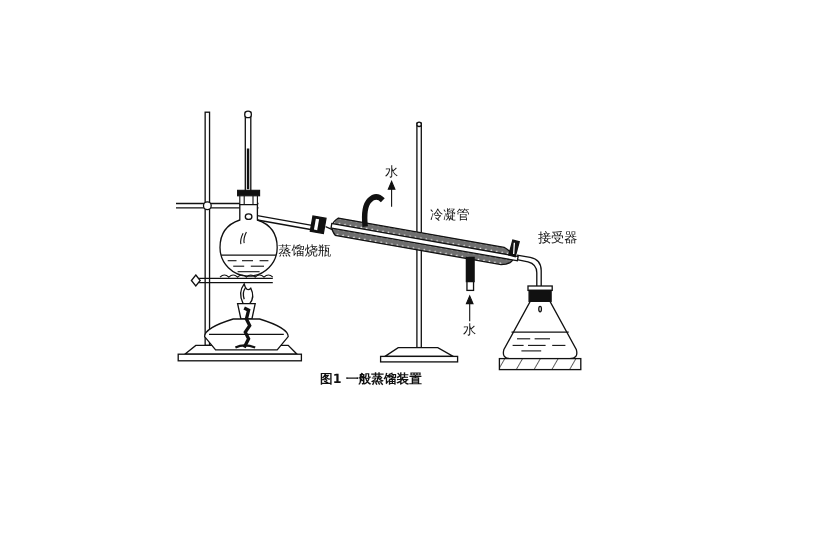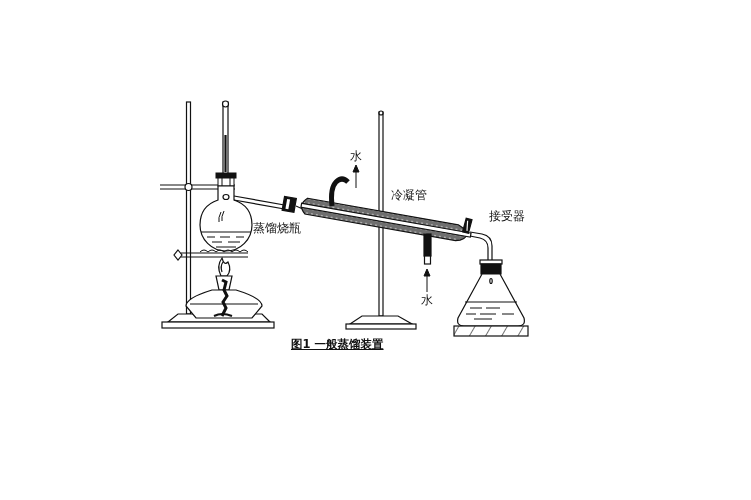--- a/index.html
+++ b/index.html
@@ -1,19 +1,19 @@
 <!DOCTYPE html>
 <html><head>
 <meta charset="utf-8">
 <style>
   html, body { margin: 0; padding: 0; background: #ffffff; }
   body { width: 751px; height: 500px; position: relative; overflow: hidden; font-family: "DejaVu Sans", sans-serif; }
   #diagram { position: absolute; left: 0; top: 0; width: 751px; height: 500px; }
   .lbl { position: absolute; font-size: 12px; color: #111; white-space: nowrap; line-height: 1; }
-  .caption { position: absolute; font-size: 11.5px; color: #111; white-space: nowrap; font-weight: bold; text-decoration: underline; }
+  .caption { position: absolute; font-size: 11.5px; color: #111; white-space: nowrap; font-weight: bold; }
 </style>
 </head>
 <body>
 
 <div id="diagram">
 <svg width="751" height="500" viewBox="0 0 751 500" xmlns="http://www.w3.org/2000/svg">
   <defs>
     <pattern id="dots" width="5" height="5" patternUnits="userSpaceOnUse">
       <rect width="5" height="5" fill="#6e6e6e"></rect>
       <circle cx="2" cy="2" r="0.8" fill="#ffffff"></circle>

